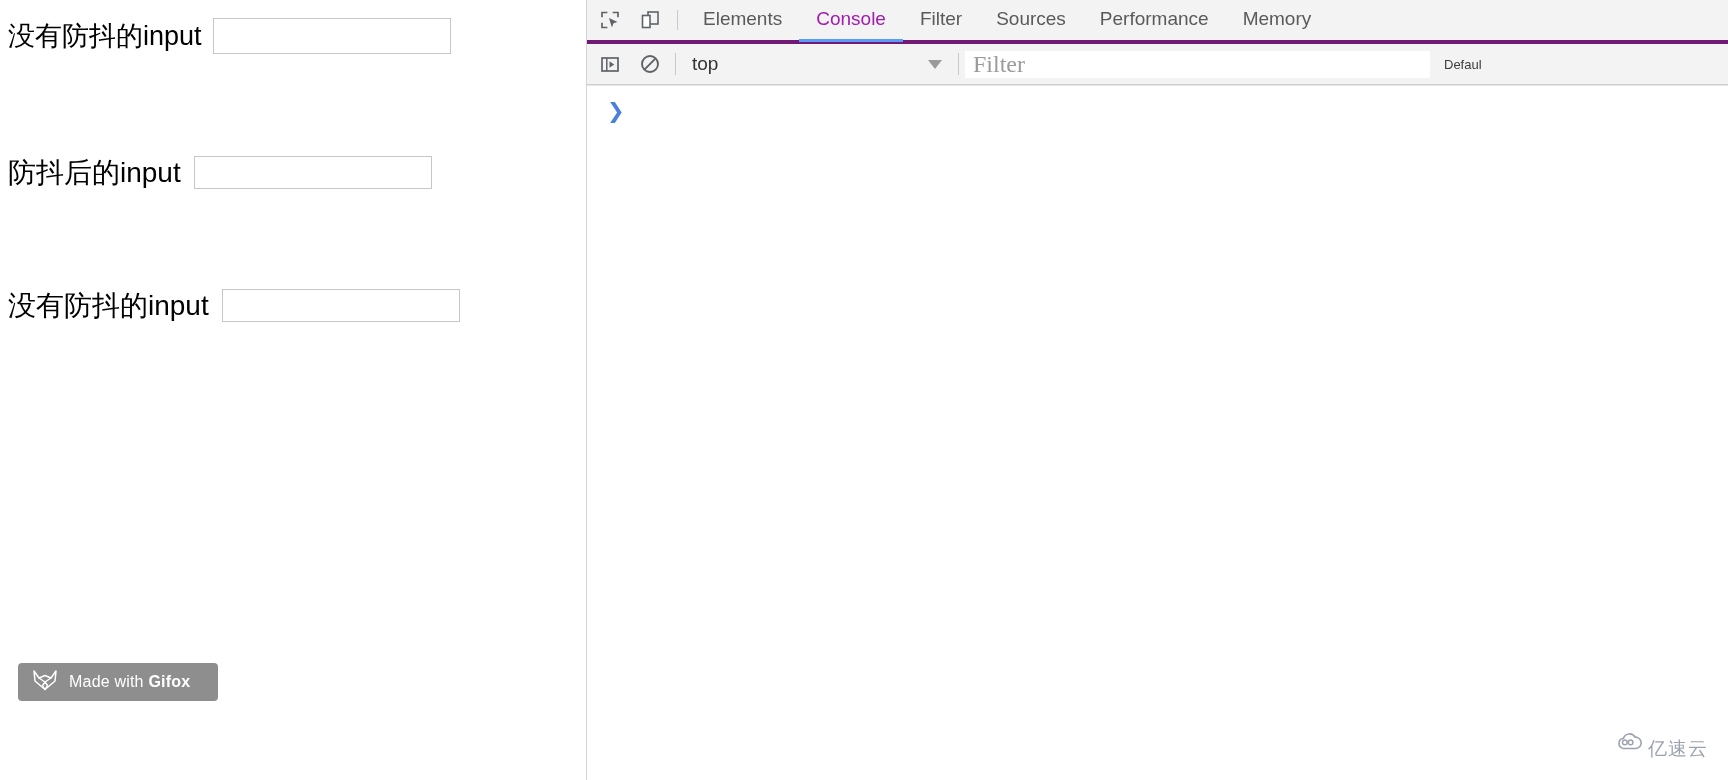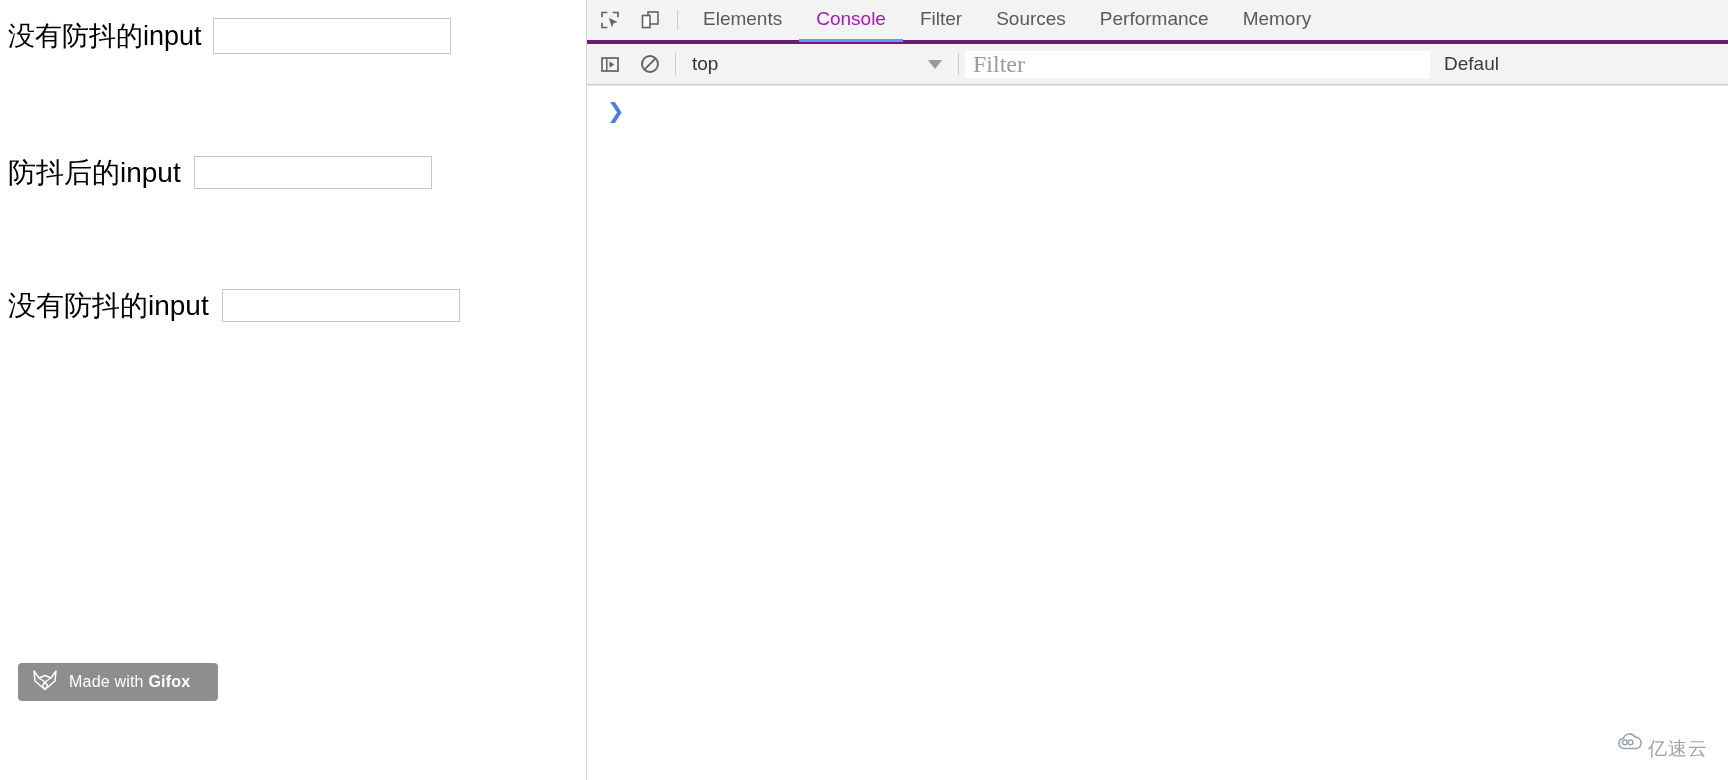--- a/index.html
+++ b/index.html
@@ -194,21 +194,21 @@
     border: none;
     background: #ffffff;
     font-size: 24px;
     font-family: Liberation Serif, serif;
     color: #333;
     padding: 0 8px;
     outline: none;
   }
   #filter-input::placeholder { color: #9b9b9b; }
   #level-select {
-    font-size: 19px;
+    font-size: 13px;
     color: #3c3c3c;
     margin-left: 14px;
     white-space: nowrap;
   }
 
   
   #dt-console {
     position: relative;
     height: 695px;
     background: #ffffff;

